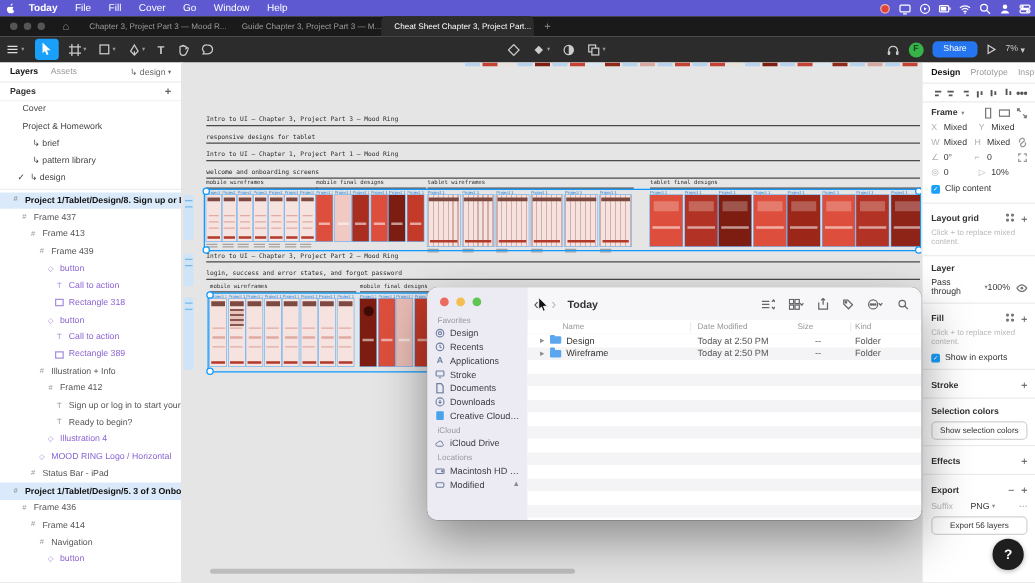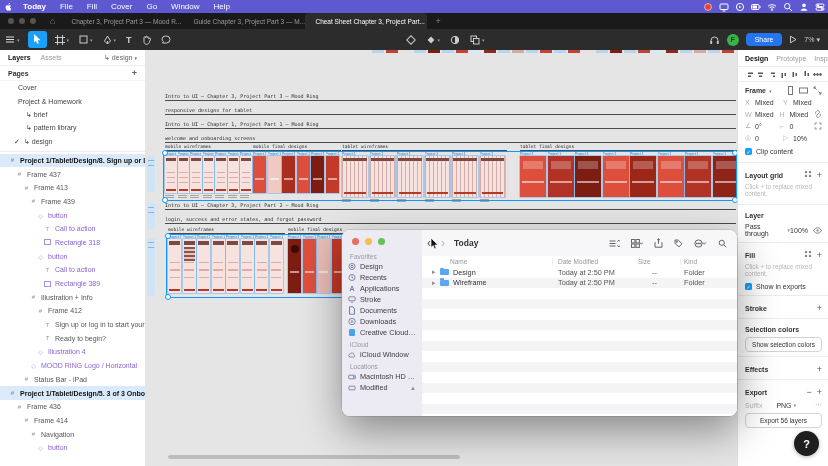--- a/index.html
+++ b/index.html
@@ -1032,21 +1032,21 @@
         </span>
         <span style="overflow: hidden; text-overflow: ellipsis;">Creative Cloud Files</span>
       </div>
       <div class="fd-shead">iCloud</div>
       <div class="fd-sitem">
         <span class="si">
           <svg width="10" height="8" viewBox="0 0 10 8" fill="none" stroke="#6f7fa0" stroke-width="1">
             <path d="M2.5 6.5a1.8 1.8 0 0 1 .3-3.6A2.5 2.5 0 0 1 7.6 3.8 1.6 1.6 0 0 1 7.5 6.5z"></path>
           </svg>
         </span>
-        <span style="overflow: hidden; text-overflow: ellipsis;">iCloud Window</span>
+        <span style="overflow: hidden; text-overflow: ellipsis;">iCloud Drive</span>
       </div>
       <div class="fd-shead">Locations</div>
       <div class="fd-sitem">
         <span class="si">
           <svg width="9" height="8" viewBox="0 0 9 8" fill="none" stroke="#6f7fa0" stroke-width="1">
             <rect x="0.8" y="2" width="7.4" height="4" rx="0.8"></rect>
             <circle cx="6.6" cy="4" r="0.6" fill="#6f7fa0"></circle>
           </svg>
         </span>
         <span style="overflow: hidden; text-overflow: ellipsis;">Macintosh HD - Data</span>

